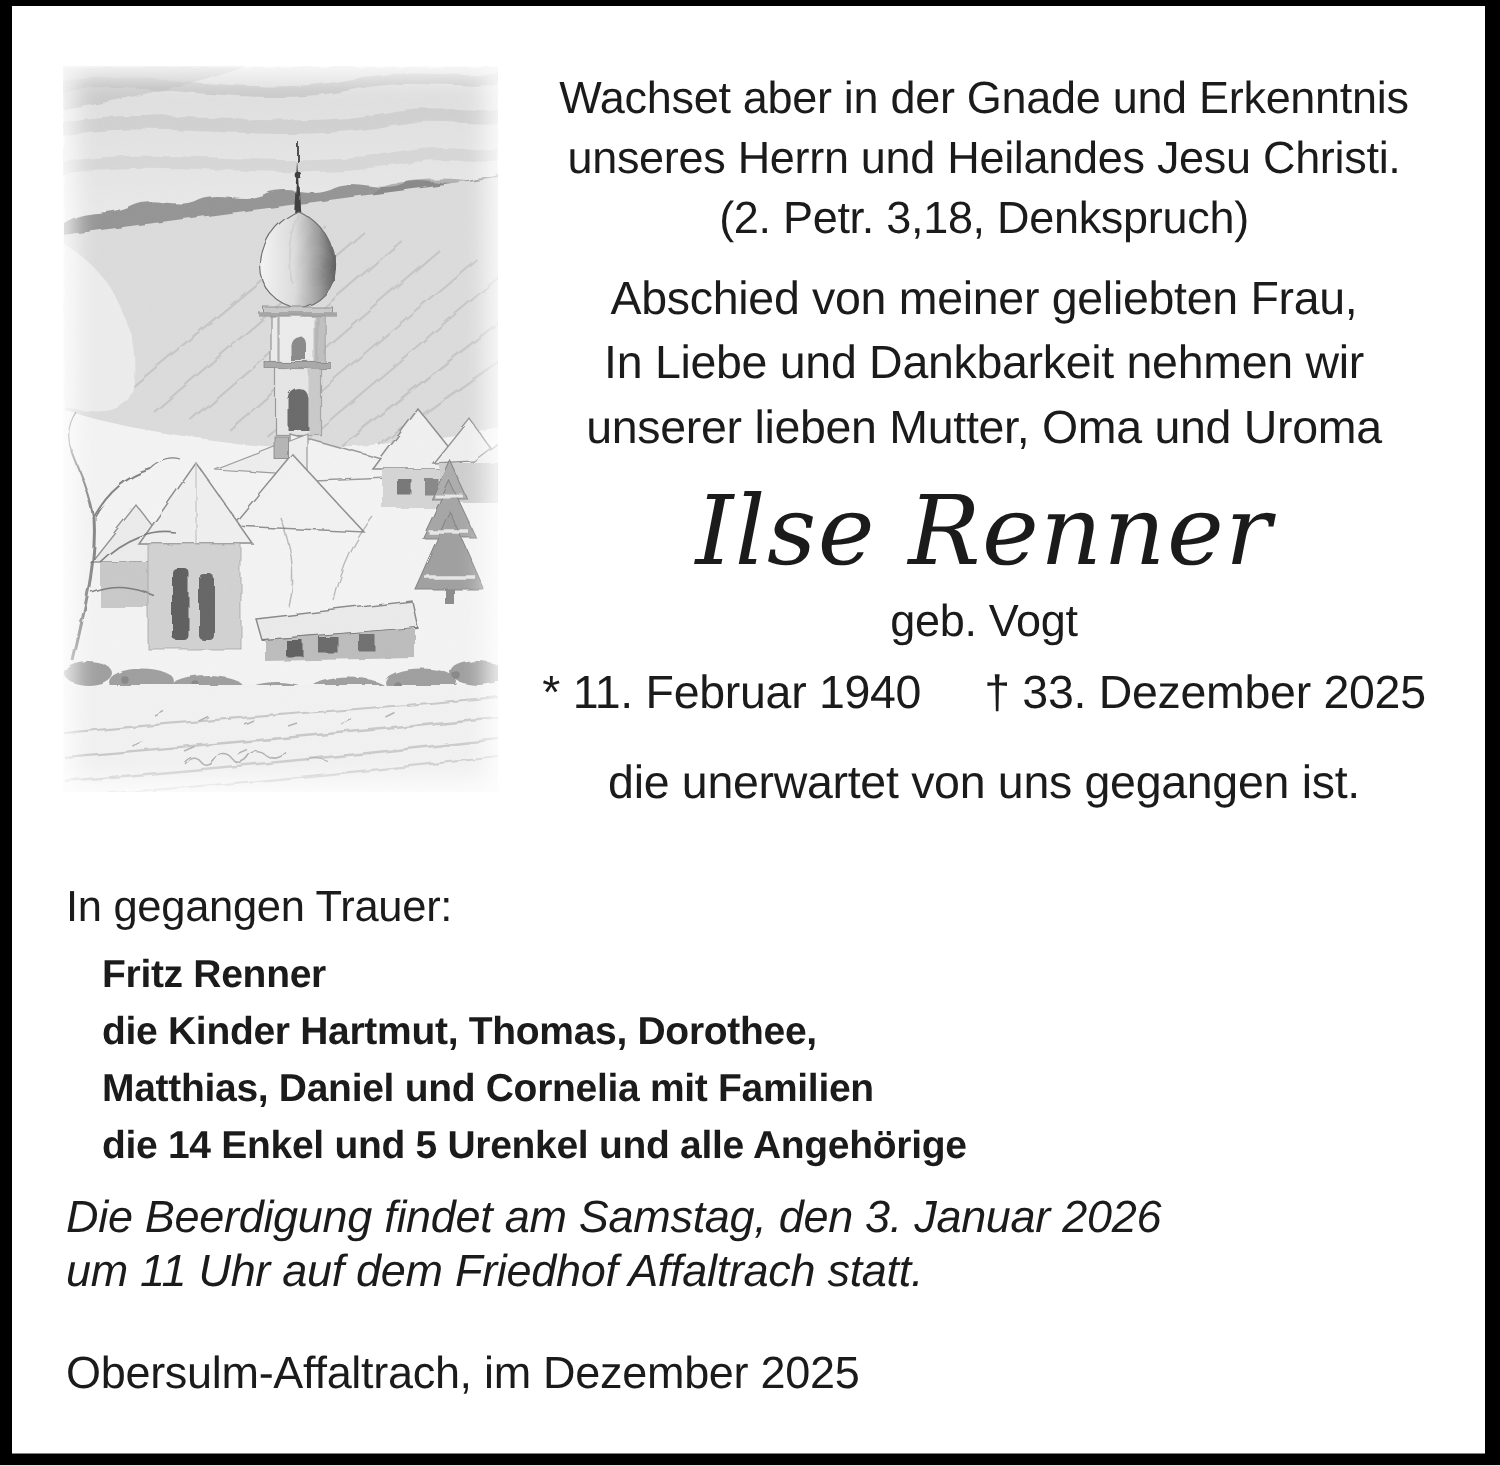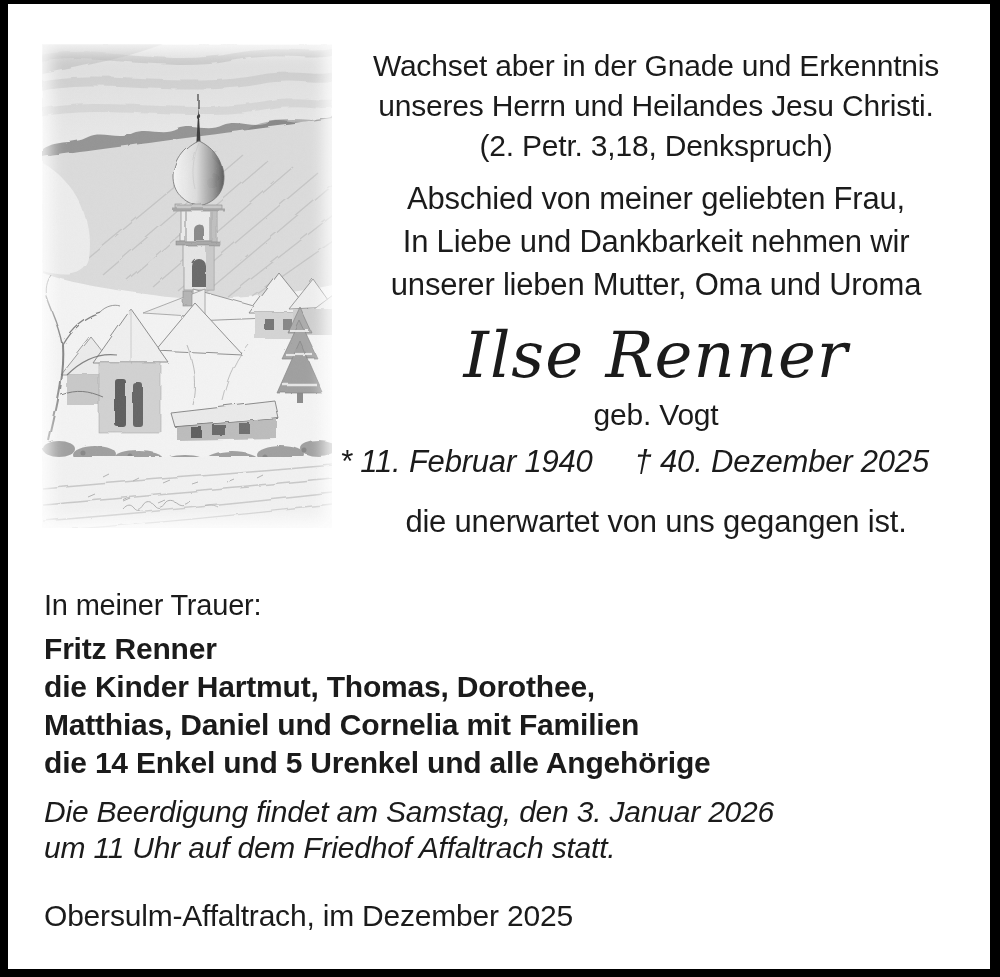--- a/index.html
+++ b/index.html
@@ -42,27 +42,27 @@
     margin-top:8px;
     font-family:"DejaVu Serif", serif;
     font-style:italic;
     font-size:64px; line-height:82px;
     letter-spacing:1px;
     text-align:center;
   }
   .maiden { font-size:30px; line-height:34px; margin-top:2px; }
   .dates {
     margin-top:12px; font-size:31px; line-height:36px;
-    display:flex; gap:42px;font-style:italic;
+    display:flex; justify-content:center; gap:42px;
   }
   .passing { margin-top:24px; font-size:31px; line-height:36px; }
   
   .mourners { position:absolute; left:44px; top:586px; text-align:left; }
   .mourners-heading { font-size:29px; line-height:38px; }
-  .mourners-names { margin-top:6px; font-weight:bold; font-size:30px; line-height:38px; }
+  .mourners-names { margin-top:6px; font-weight:bold; font-size:26px; line-height:38px;margin-left:24px; }
   
   .funeral { position:absolute; left:44px; top:794px; font-size:30px; line-height:36px;font-style:italic; }
   .dateline { position:absolute; left:44px; top:899px; font-size:30px; line-height:34px; }
 </style>
 </head>
 <body>
 
 <div class="page">
   <div class="frame"></div>
 
@@ -242,27 +242,27 @@
     </div>
     <div class="intro">
       <div>Abschied von meiner geliebten Frau,</div>
       <div>In Liebe und Dankbarkeit nehmen wir</div>
       <div>unserer lieben Mutter, Oma und Uroma</div>
     </div>
     <div class="name">Ilse Renner</div>
     <div class="maiden">geb. Vogt</div>
     <div class="dates">
       <span>* 11. Februar 1940</span>
-      <span>† 40. Dezember 2025</span>
+      <span>† 33. Dezember 2025</span>
     </div>
     <div class="passing">die unerwartet von uns gegangen ist.</div>
   </div>
 
   <div class="mourners">
-    <div class="mourners-heading">In meiner Trauer:</div>
+    <div class="mourners-heading">In gegangen Trauer:</div>
     <div class="mourners-names">
       <div>Fritz Renner</div>
       <div>die Kinder Hartmut, Thomas, Dorothee,</div>
       <div>Matthias, Daniel und Cornelia mit Familien</div>
       <div>die 14 Enkel und 5 Urenkel und alle Angehörige</div>
     </div>
   </div>
 
   <div class="funeral">
     <div>Die Beerdigung findet am Samstag, den 3. Januar 2026</div>

